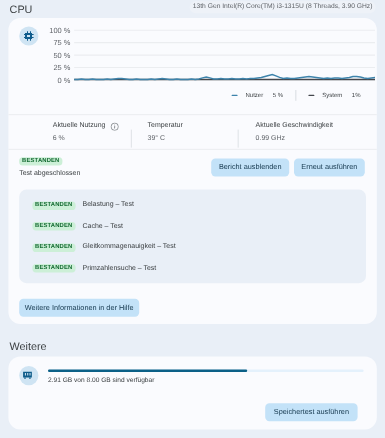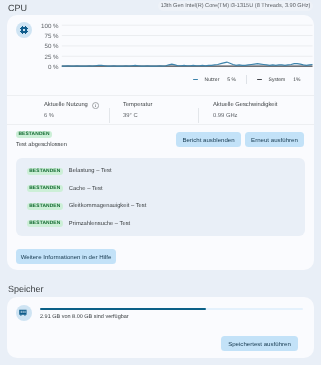--- a/index.html
+++ b/index.html
@@ -149,21 +149,21 @@
     </div>
     <div class="testrow" style="top:61.5px">
       <span class="badge">BESTANDEN</span>
       <span class="testname">Primzahlensuche – Test</span>
     </div>
   </div>
 
   <button class="btn" style="left:9px;top:234px;width:100px">Weitere Informationen in der Hilfe</button>
 </div>
 
-<div class="section-title" style="top:284px">Speicher</div>
+<div class="section-title" style="top:284px">Weitere</div>
 
 <div class="card" id="mem-card">
   <div id="mem-icon">
     <svg width="10" height="10" viewBox="0 0 24 24" fill="#0E5C8A" style="position:relative;left:-0.6px;top:-0.8px">
       <path d="M3 6.5h17.5v11.8H3V6.5zm3.6 2.6v5.2h2.1V9.1H6.6zm4.6 0v5.2h2.1V9.1h-2.1zm4.6 0v5.2h2.1V9.1h-2.1z"></path>
       <rect x="5" y="18.3" width="3.6" height="2.2"></rect>
         <rect x="14.8" y="18.3" width="3.6" height="2.2"></rect>
     </svg>
   </div>
   <div class="bar-track">

